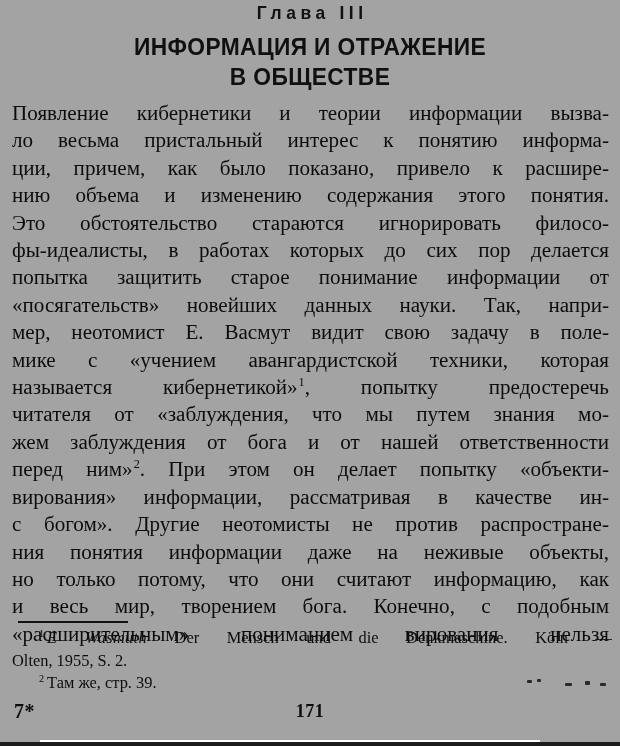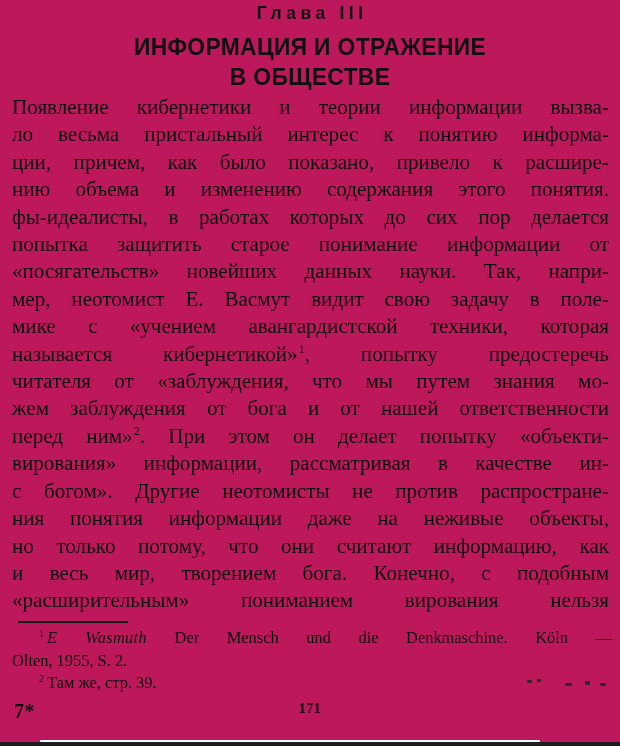--- a/index.html
+++ b/index.html
@@ -13,21 +13,21 @@
     overflow: hidden;
     font-family: "Liberation Serif", "DejaVu Serif", serif;
     color: #000000;
     position: relative;
   }
 
   .page {
     position: relative;
     width: 620px;
     height: 746px;
-    background: #be185d;
+    background: #a3a3a3;
     overflow: hidden;
   }
 
   
   .chapter-label {
     position: absolute;
     top: 2px;
     left: 0;
     width: 620px;
     text-align: center;
@@ -52,21 +52,21 @@
     line-height: 30px;
     letter-spacing: 0.4px;
     color: #101010;
     transform: scaleX(0.93);
   }
   .chapter-title .tline { display: block; white-space: nowrap; }
 
   
   .body-text {
     position: absolute;
-    top: 94px;
+    top: 100px;
     left: 12px;
     width: 597px;
     font-family: "Liberation Serif", "DejaVu Serif", serif;
     font-size: 21.1px;
     line-height: 27.4px;
     color: #0c0c0c;
     text-align: justify;
   }
   .body-text p { margin: 0; }
   .body-text .ln {
@@ -143,21 +143,21 @@
     color: #0c0c0c;
     letter-spacing: 0.5px;
   }
   .page-number {
     position: absolute;
     left: 0;
     top: 1px;
     width: 620px;
     text-align: center;
     font-family: "Liberation Serif", "DejaVu Serif", serif;
-    font-size: 14px;
+    font-size: 18px;
     font-weight: bold;
     color: #0c0c0c;
     letter-spacing: 0.5px;
   }
 
   
   .scan-edge-bottom {
     position: absolute;
     left: 0;
     bottom: 0;
@@ -191,20 +191,21 @@
     <span class="tline">ИНФОРМАЦИЯ И ОТРАЖЕНИЕ</span>
     <span class="tline">В ОБЩЕСТВЕ</span>
   </div>
 
   <div class="body-text">
     <p>
       <span class="ln">Появление кибернетики и теории информации вызва-</span>
       <span class="ln">ло весьма пристальный интерес к понятию информа-</span>
       <span class="ln">ции, причем, как было показано, привело к расшире-</span>
       <span class="ln">нию объема и изменению содержания этого понятия.</span>
+      <span class="ln">Это обстоятельство стараются игнорировать филосо-</span>
       <span class="ln">фы-идеалисты, в работах которых до сих пор делается</span>
       <span class="ln">попытка защитить старое понимание информации от</span>
       <span class="ln">«посягательств» новейших данных науки. Так, напри-</span>
       <span class="ln">мер, неотомист Е. Васмут видит свою задачу в поле-</span>
       <span class="ln">мике с «учением авангардистской техники, которая</span>
       <span class="ln"><span>называется кибернетикой»</span><sup>1</sup><span>, попытку предостеречь</span></span>
       <span class="ln">читателя от «заблуждения, что мы путем знания мо-</span>
       <span class="ln">жем заблуждения от бога и от нашей ответственности</span>
       <span class="ln"><span>перед ним»</span><sup>2</sup><span>. При этом он делает попытку «объекти-</span></span>
       <span class="ln">вирования» информации, рассматривая в качестве ин-</span>

